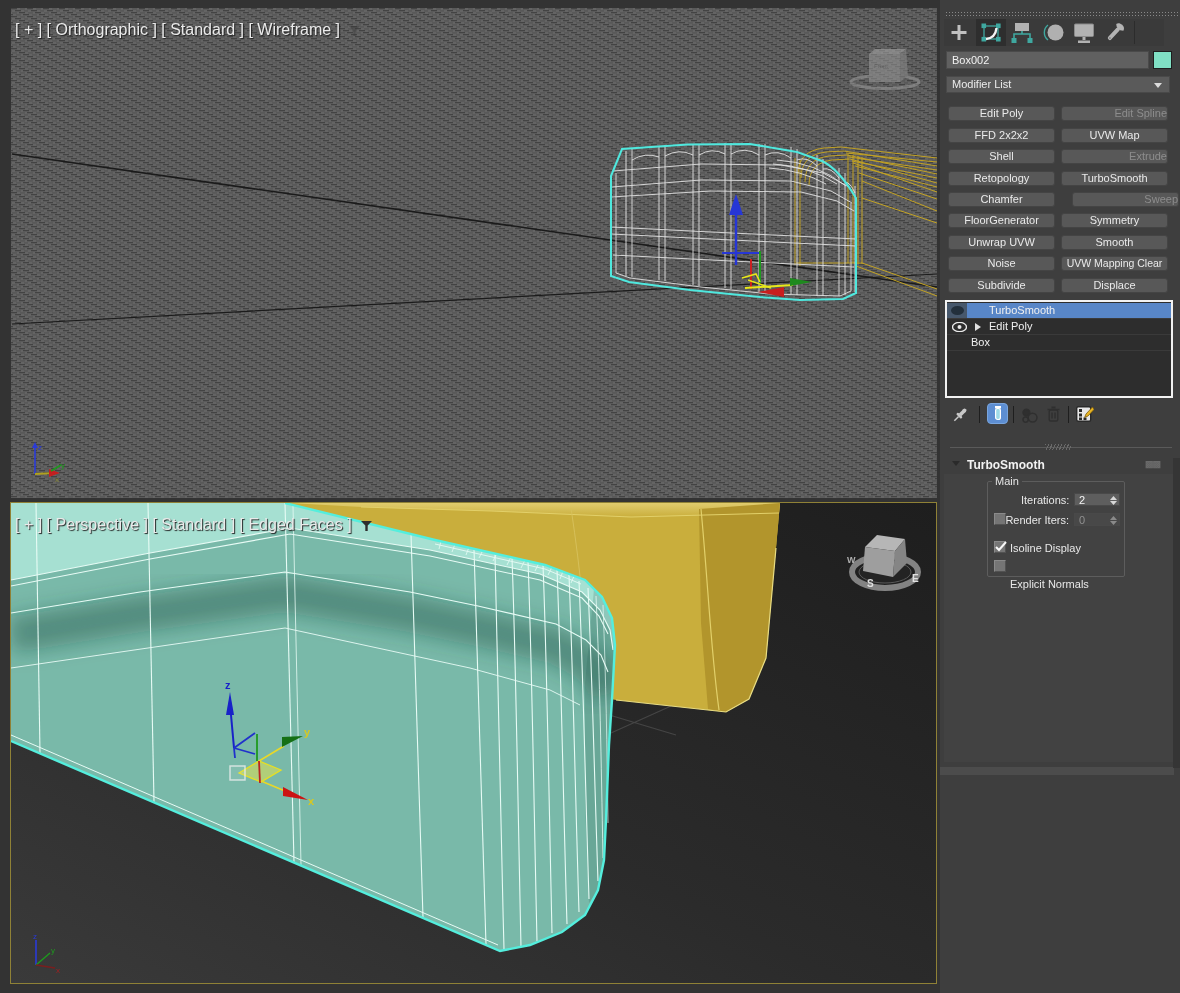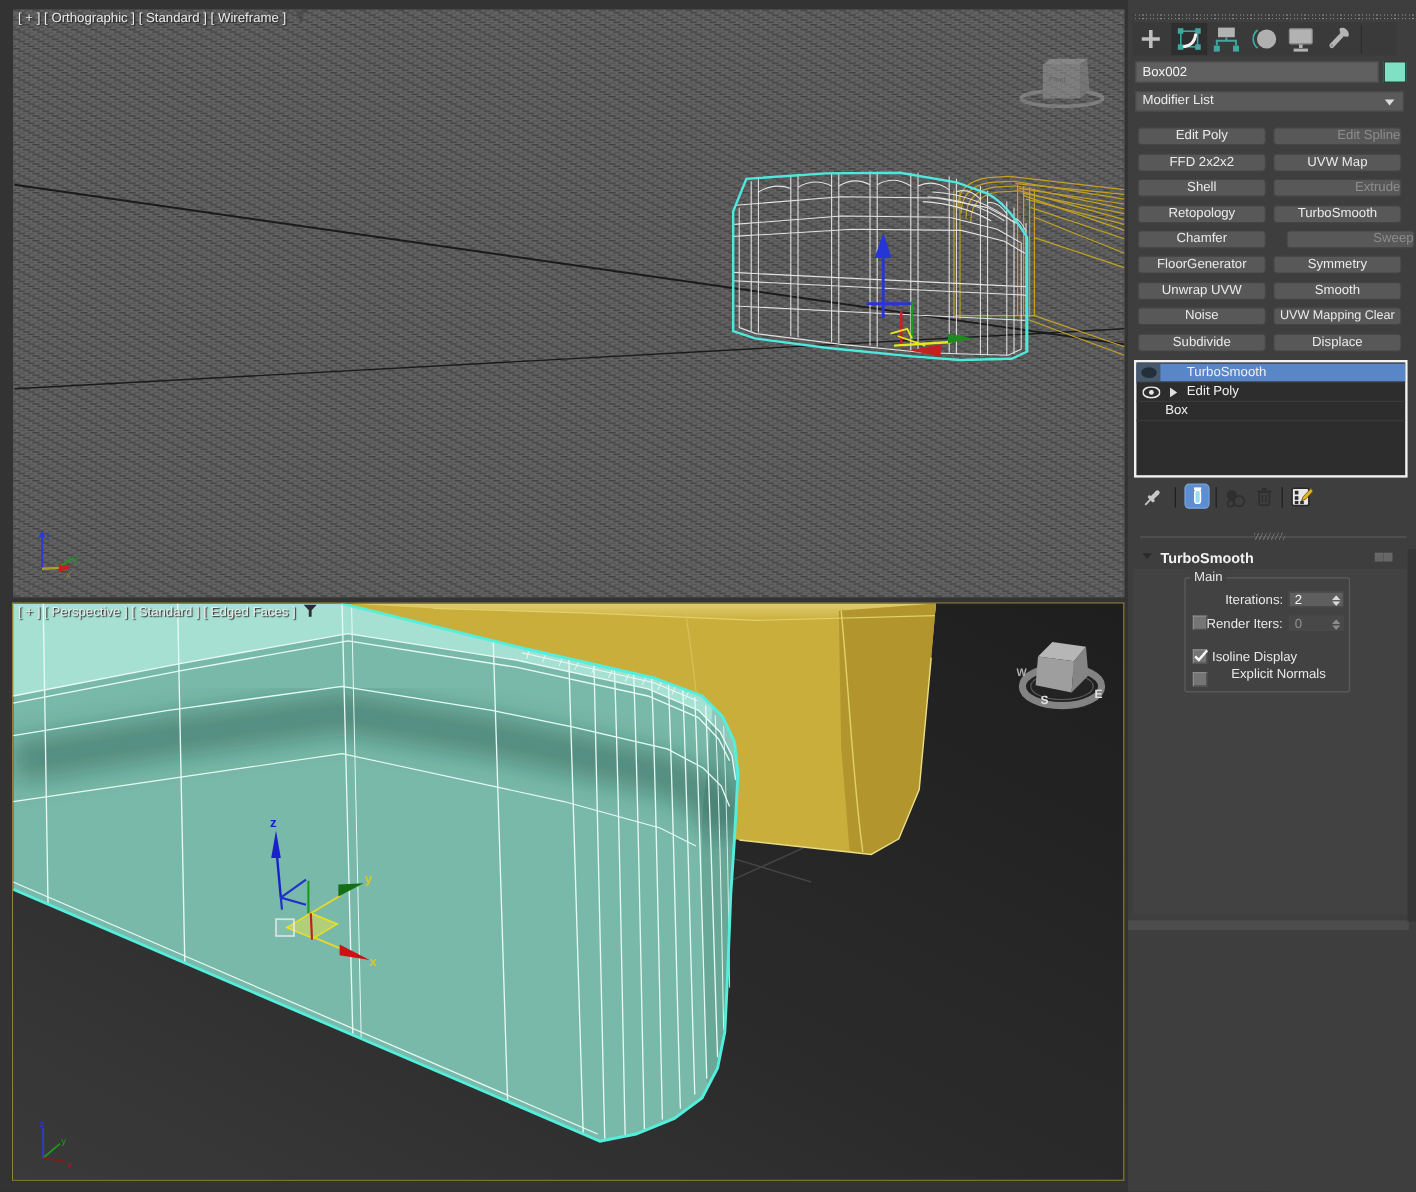--- a/index.html
+++ b/index.html
@@ -1,20 +1,20 @@
 <!DOCTYPE html>
 <html><head><meta charset="utf-8"><style>
 html,body{margin:0;padding:0;width:1180px;height:993px;background:#333333;overflow:hidden;
 font-family:"Liberation Sans",sans-serif;}
 *{box-sizing:border-box;}
 .abs{position:absolute;}
 #vptop{left:11px;top:8px;width:926px;height:489px;background:#5e5e5e;}
 #vpbot{left:10px;top:502px;width:927px;height:482px;border:1px solid #8f8136;background:#262626;}
 #panel{left:940px;top:0;width:240px;height:993px;background:#3e3e3e;}
-.vplabel{position:absolute;left:4px;top:0;color:#eaeaea;font-size:11px;
+.vplabel{position:absolute;left:4px;top:13px;color:#eaeaea;font-size:16px;
 text-shadow:1px 1px 1px #222;letter-spacing:0px;z-index:5;}
 
 .dotline{position:absolute;left:6px;top:12px;width:234px;height:1px;
 background-image:repeating-linear-gradient(90deg,#888 0 1px,transparent 1px 3px);}
 .tabrow{position:absolute;left:4px;top:19px;height:27px;width:220px;background:#3a3a3a;}
 .tab{position:absolute;top:0;width:30px;height:27px;}
 .tab.sel{background:#2e2e2e;}
 #namefield{position:absolute;left:6px;top:51px;width:203px;height:18px;background:#606060;
 border:1px solid #4a4a4a;color:#f2f2f2;font-size:11px;line-height:17px;padding-left:5px;}
 #swatch{position:absolute;left:1153px;top:51px;width:19px;height:18px;background:#80e0c4;
@@ -433,20 +433,20 @@
           </svg><svg class="arr" style="top:7px" width="7" height="4">
             <path d="M0 0 L7 0 L3.5 4 Z" fill="#8a8a8a"></path>
           </svg></div>
       <div class="cb" style="left:6px;top:59px;">
           <svg width="14" height="13" style="position:absolute;left:-1px;top:-2px">
             <path d="M2 7 L5 10 L12 2" fill="none" stroke="#f8f8f8" stroke-width="2"></path>
           </svg>
         </div>
       <div class="ptext" style="left:22px;top:60px;">Isoline Display</div>
       <div class="cb" style="left:6px;top:78px;"></div>
-      <div class="ptext" style="left:22px;top:74px;margin-left:16px;">Explicit Normals</div>
+      <div class="ptext" style="left:22px;top:96px;">Explicit Normals</div>
     </div>
 
 
   </div>
   <div id="botstrip"></div>
   <div id="scrollcol"></div>
 </div>
 
 </body></html>

